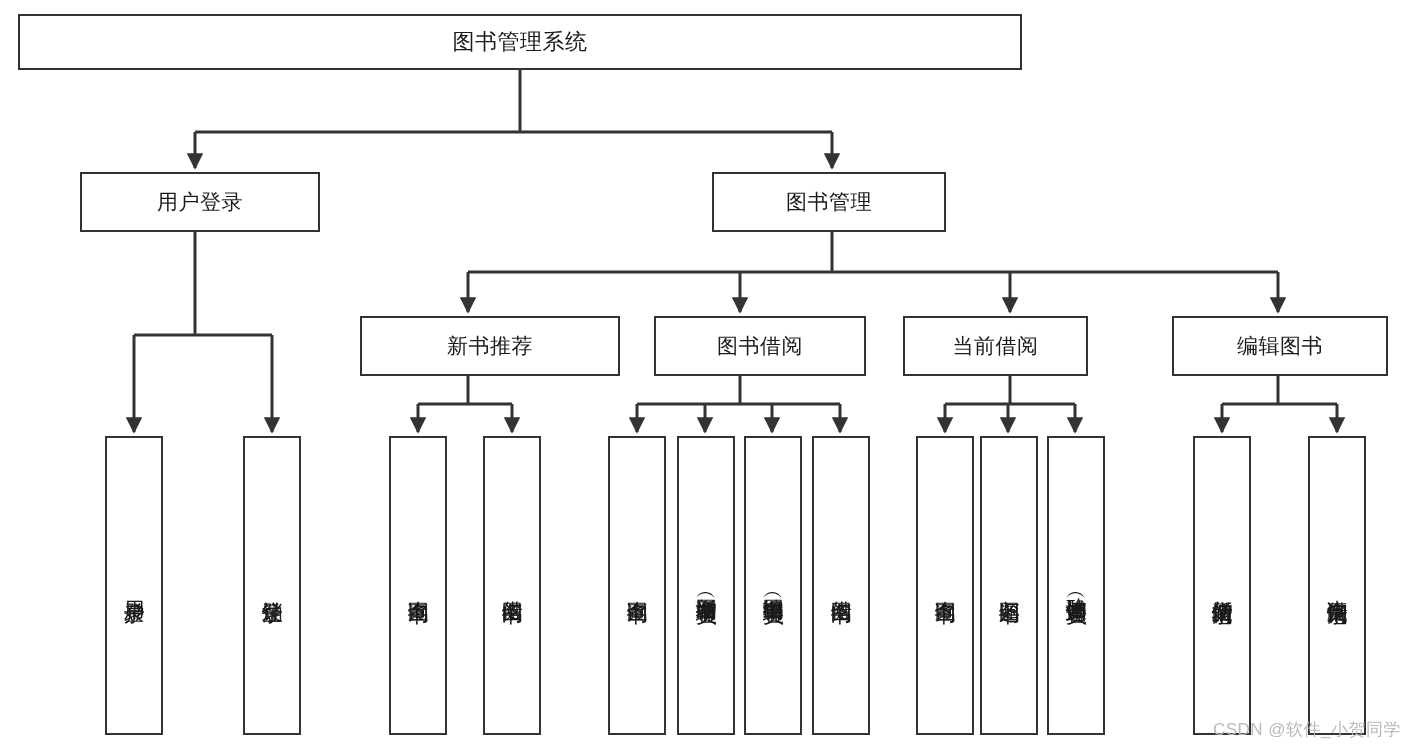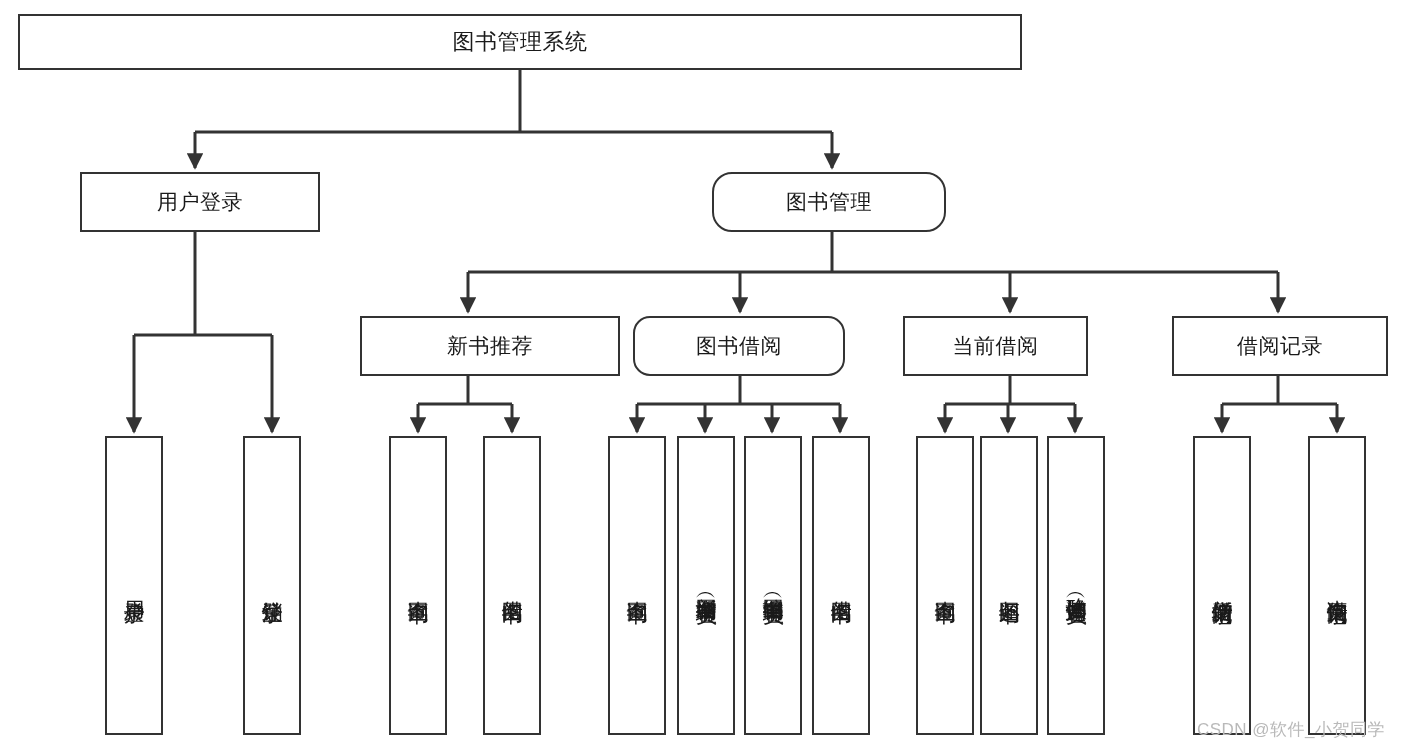--- a/index.html
+++ b/index.html
@@ -53,21 +53,21 @@
     justify-content: center;
   }
   .node.v .vtext {
     writing-mode: vertical-rl;
     text-orientation: upright;
     white-space: nowrap;
     display: block;
   }
   .watermark {
     position: absolute;
-    right: 20px;
+    right: 4px;
     bottom: 6px;
     font-size: 17px;
     color: #b9b9b9;
     letter-spacing: 0.5px;
     z-index: 3;
     white-space: nowrap;
   }
 </style>
 </head>
 <body>
@@ -124,35 +124,35 @@
     </g>
   </svg>
 
   <div class="node h root" style="left:18px; top:14px; width:1004px; height:56px;">
     <span>图书管理系统</span>
   </div>
 
   <div class="node h" style="left:80px; top:172px; width:240px; height:60px;">
     <span>用户登录</span>
   </div>
-  <div class="node h" style="left:712px; top:172px; width:234px; height:60px;border-radius:20px;">
+  <div class="node h" style="left:712px; top:172px; width:234px; height:60px;">
     <span>图书管理</span>
   </div>
 
   <div class="node h" style="left:360px; top:316px; width:260px; height:60px;">
     <span>新书推荐</span>
   </div>
-  <div class="node h" style="left:633px; top:316px; width:212px; height:60px;border-radius:17px;">
+  <div class="node h" style="left:654px; top:316px; width:212px; height:60px;">
     <span>图书借阅</span>
   </div>
   <div class="node h" style="left:903px; top:316px; width:185px; height:60px;">
     <span>当前借阅</span>
   </div>
   <div class="node h" style="left:1172px; top:316px; width:216px; height:60px;">
-    <span>借阅记录</span>
+    <span>编辑图书</span>
   </div>
 
   <div class="node v" style="left:105px; top:436px; width:58px; height:299px;">
     <span class="vtext">用户登录</span>
   </div>
   <div class="node v" style="left:243px; top:436px; width:58px; height:299px;">
     <span class="vtext">注销登录</span>
   </div>
 
   <div class="node v" style="left:389px; top:436px; width:58px; height:299px;">

